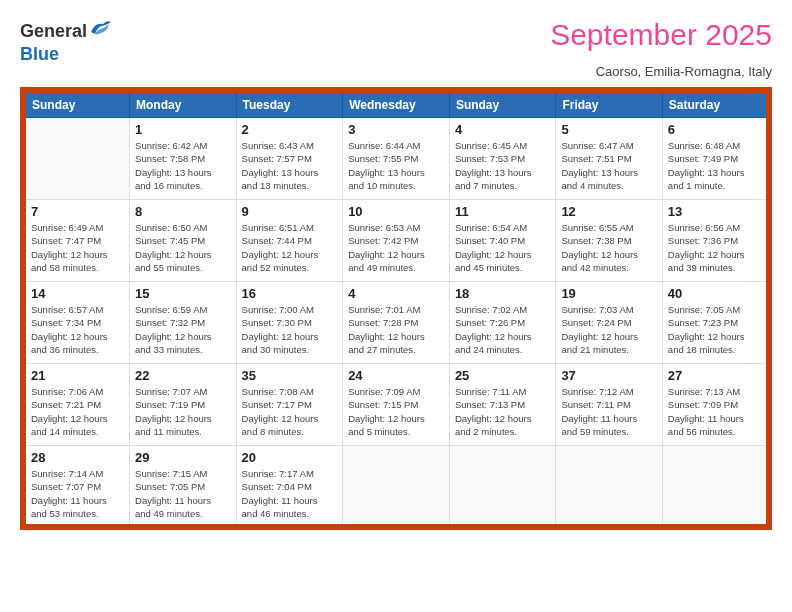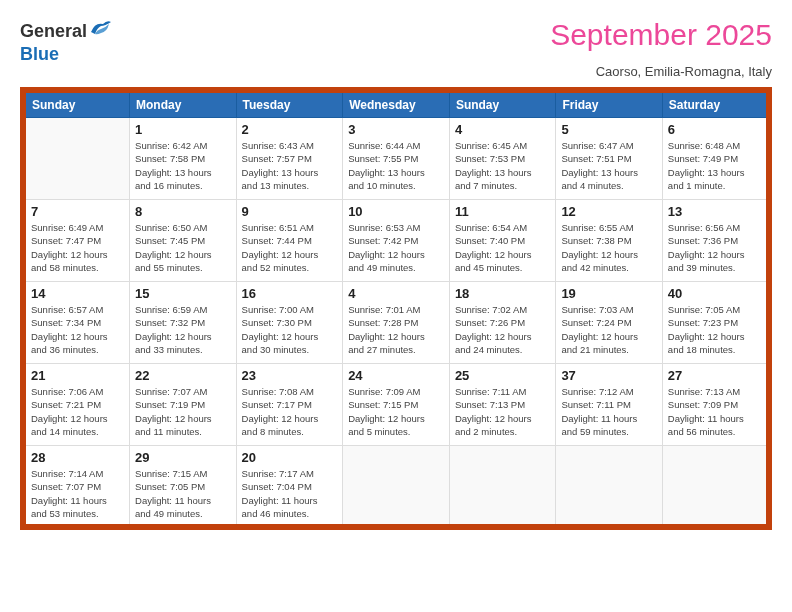--- a/index.html
+++ b/index.html
@@ -226,21 +226,21 @@
         <tr style="height: 82px;">
           <td>
             <span class="day-number">21</span>
             <div class="day-info">Sunrise: 7:06 AM<br>Sunset: 7:21 PM<br>Daylight: 12 hours<br>and 14 minutes.</div>
           </td>
           <td>
             <span class="day-number">22</span>
             <div class="day-info">Sunrise: 7:07 AM<br>Sunset: 7:19 PM<br>Daylight: 12 hours<br>and 11 minutes.</div>
           </td>
           <td>
-            <span class="day-number">23</span>
+            <span class="day-number">35</span>
             <div class="day-info">Sunrise: 7:08 AM<br>Sunset: 7:17 PM<br>Daylight: 12 hours<br>and 8 minutes.</div>
           </td>
           <td>
             <span class="day-number">24</span>
             <div class="day-info">Sunrise: 7:09 AM<br>Sunset: 7:15 PM<br>Daylight: 12 hours<br>and 5 minutes.</div>
           </td>
           <td>
             <span class="day-number">25</span>
             <div class="day-info">Sunrise: 7:11 AM<br>Sunset: 7:13 PM<br>Daylight: 12 hours<br>and 2 minutes.</div>
           </td>

